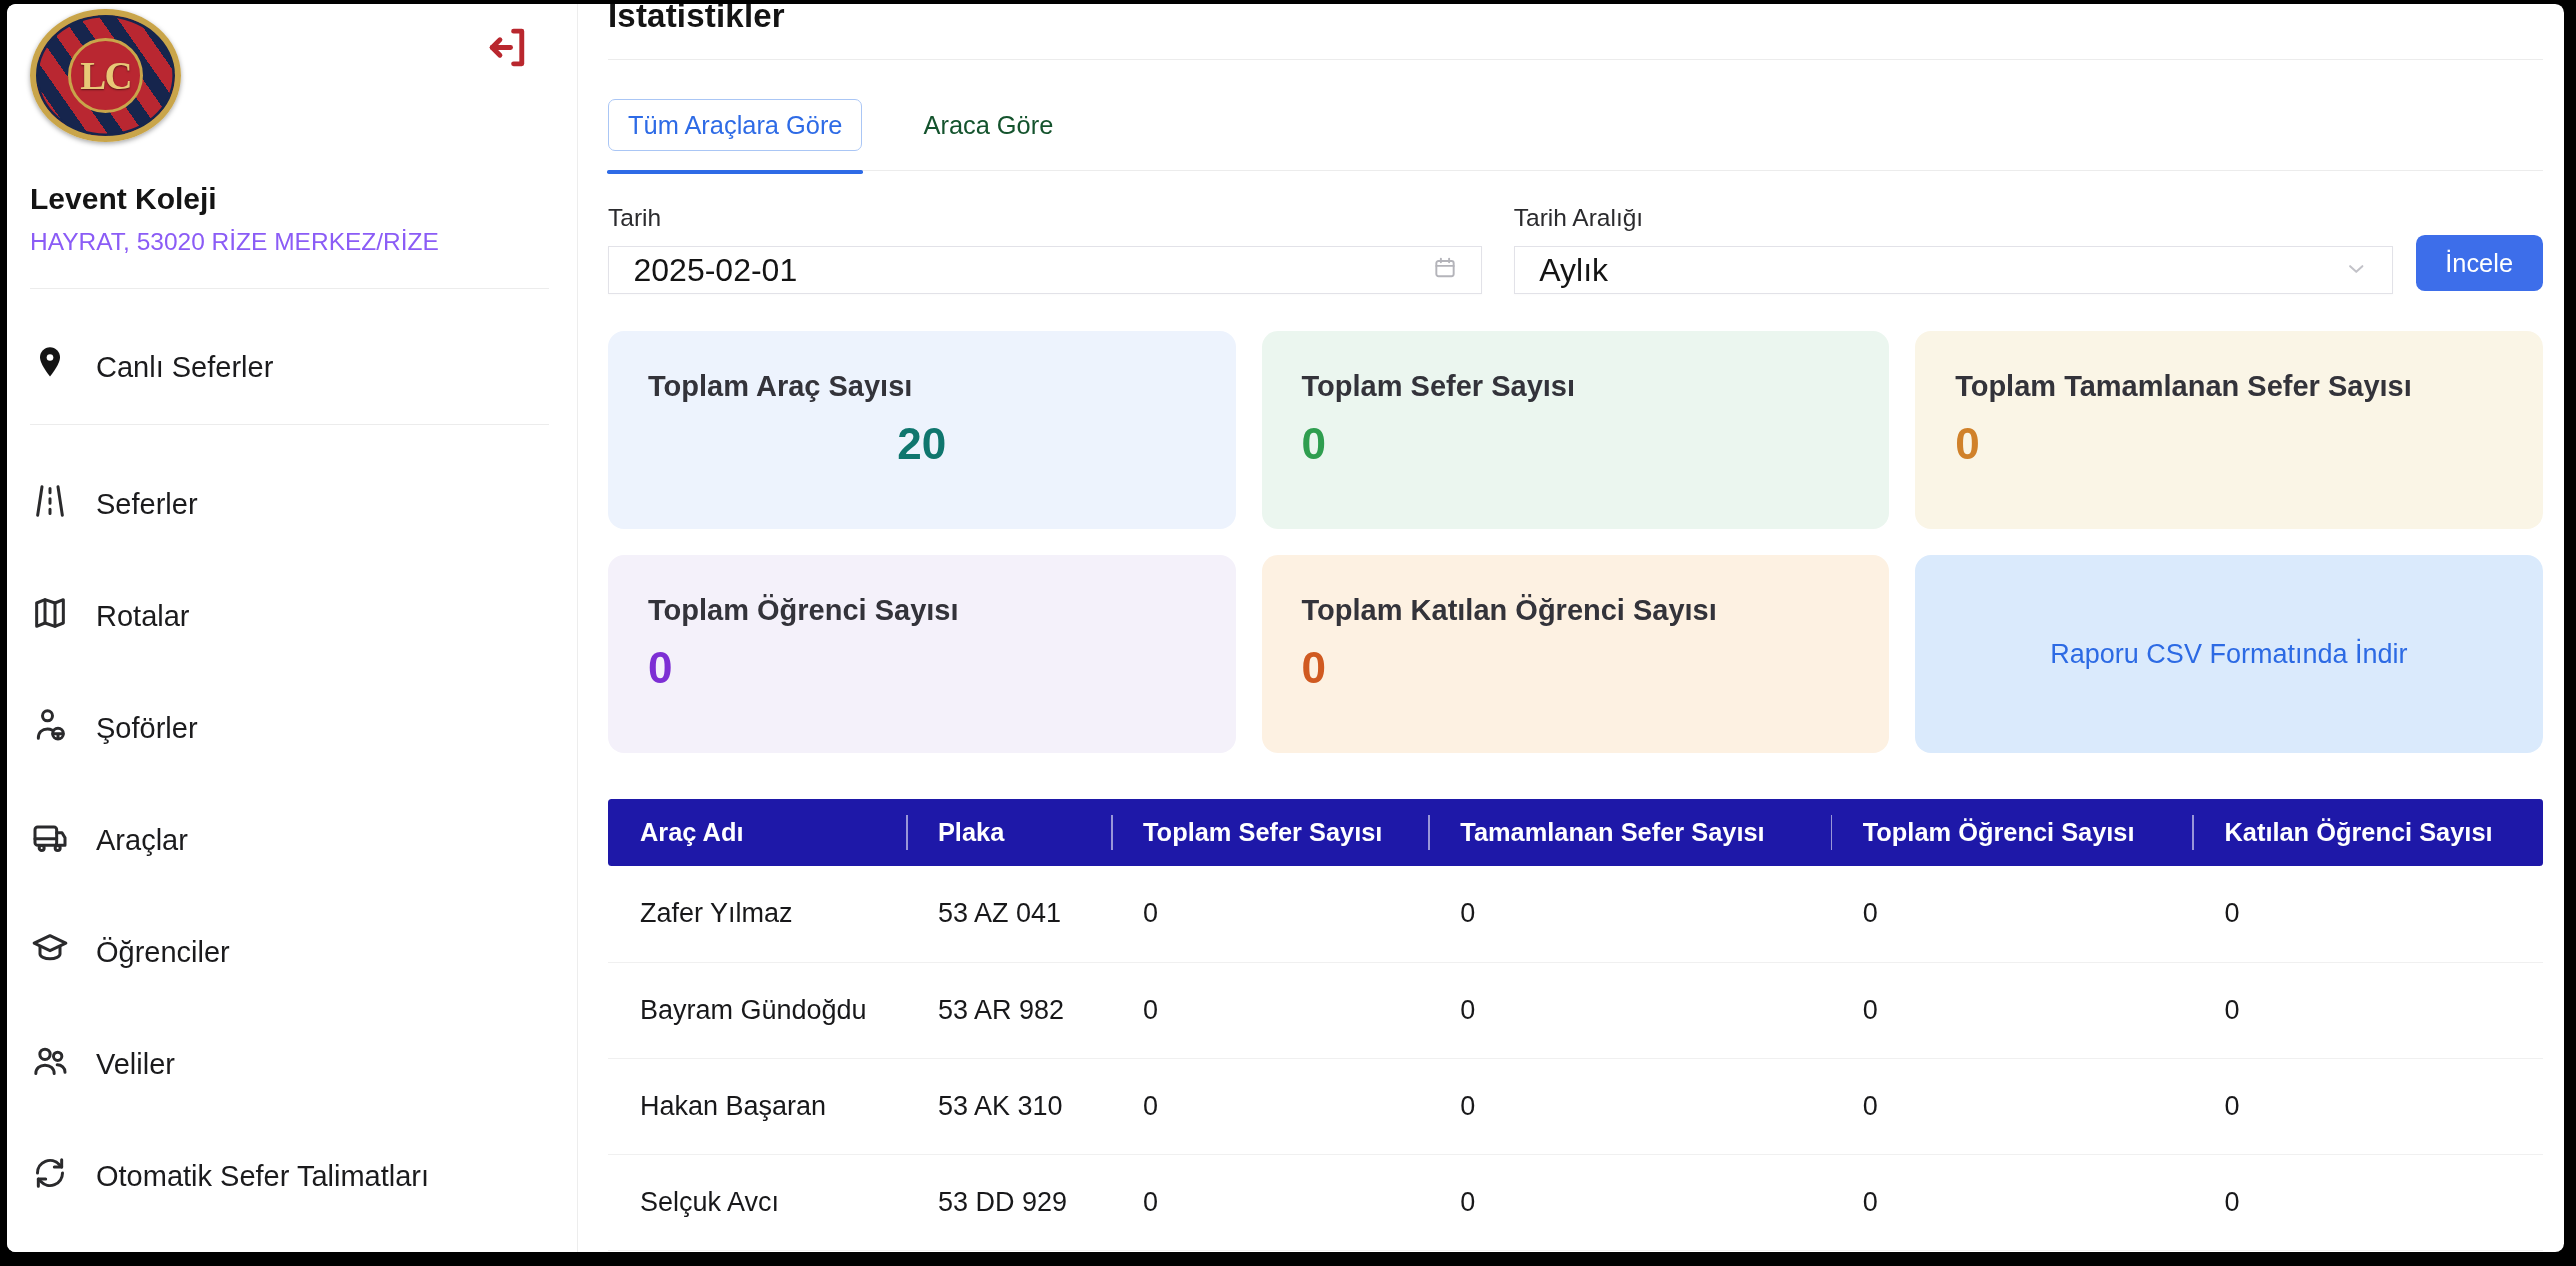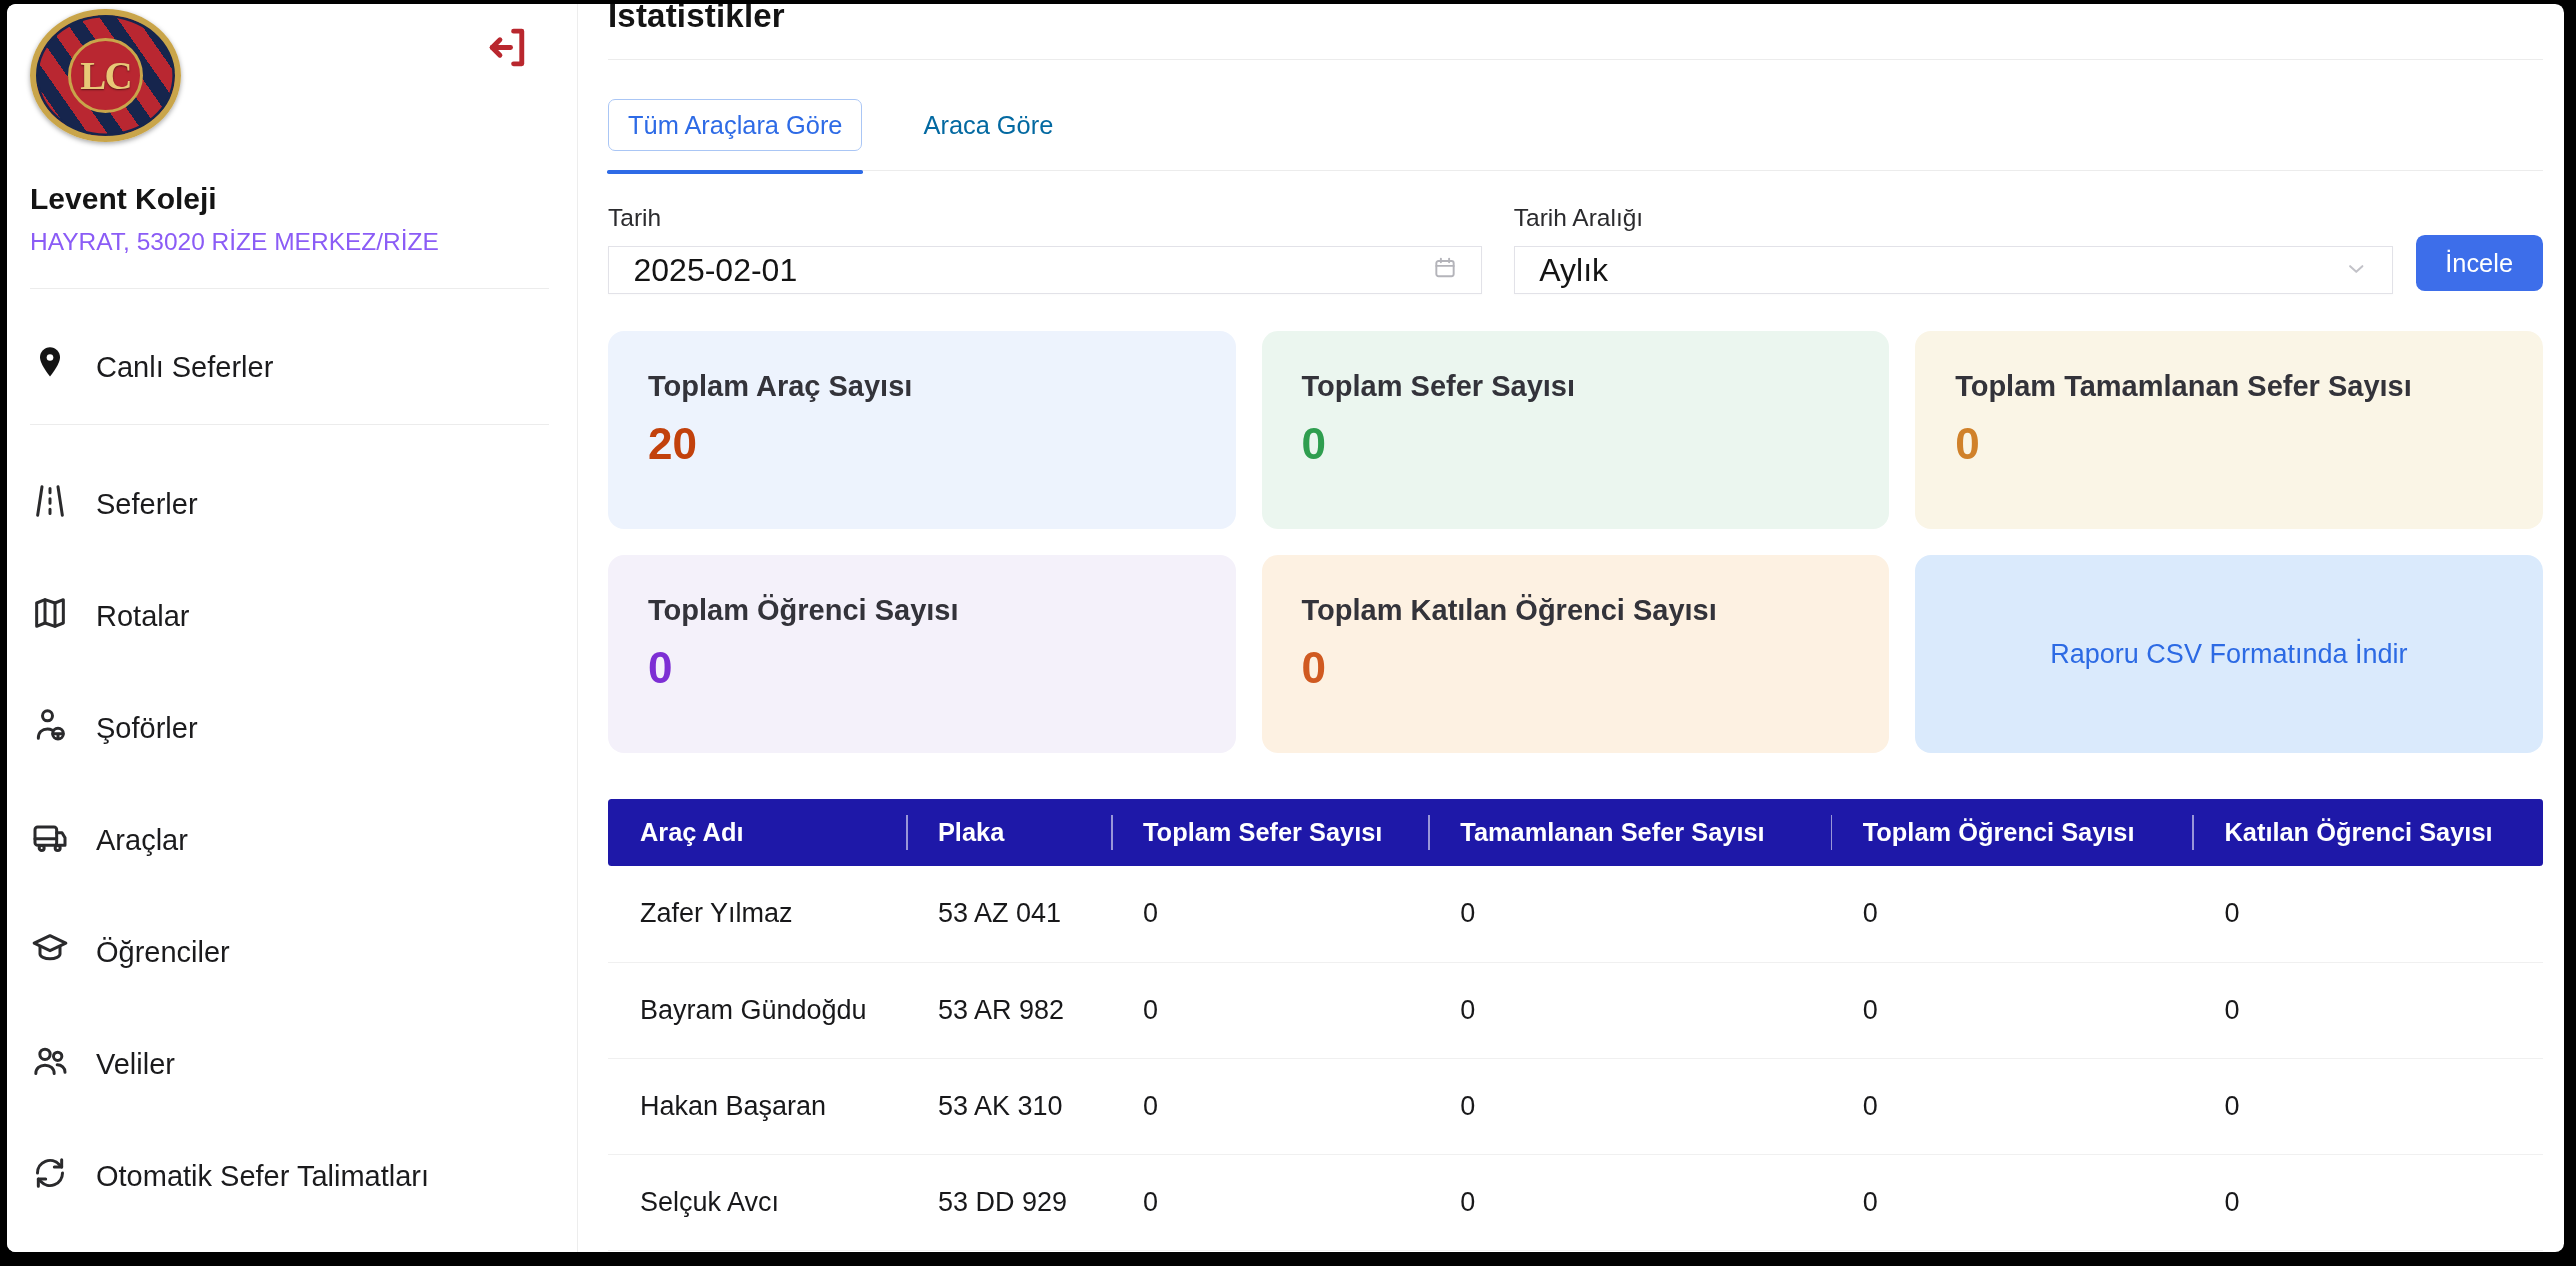--- a/index.html
+++ b/index.html
@@ -35,40 +35,40 @@
   .main { flex:1 1 auto; padding:0 21px 0 30px; position:relative; overflow:hidden; }
   .page-title { font-size:33px; font-weight:bold; color:#141414; margin-top:-7px; letter-spacing:0.2px; }
   .title-div { border:none; border-top:0.9px solid #ececec; margin-top:24.5px; }
 
   .tabs { margin-top:39px; display:flex; align-items:center; gap:61px;
           border-bottom:0.9px solid #ececec; padding-bottom:19px; position:relative; }
   .tab { font-size:25.4px; cursor:pointer; }
   .tab.active { color:#2e6be6; border:1.8px solid #aac6f5; border-radius:7px; padding:10.5px 19px; position:relative; }
   .tab.active::after { content:""; position:absolute; left:-1.8px; right:-1.8px; bottom:-24px; height:4.4px;
                        background:#2e6be6; border-radius:1.8px; }
-  .tab.inactive { color:#0369a1; padding:10.5px 0; }
+  .tab.inactive { color:#14532d; padding:10.5px 0; }
 
   .filters { margin-top:33px; display:flex; align-items:flex-end;justify-content:flex-end; }
   .fgroup { display:flex; flex-direction:column; }
   .fgroup.g1 { width:880px; }
   .fgroup.g2 { width:885px; margin-left:32px; }
   .flabel { font-size:24.5px; color:#2b2b2e; margin-bottom:14px; }
   .fcontrol { height:48px; border:0.9px solid #e2e2e8; border-radius:0; background:#fff;
               display:flex; align-items:center; padding:0 24.5px; font-size:32px; color:#141414;
               position:relative; box-shadow:0 0.9px 1.8px rgba(0,0,0,.02); cursor:pointer; }
   .fcontrol .trail { position:absolute; right:23px; top:50%; transform:translateY(-50%); color:#b9b9bf; }
   .btn-incele { margin-left:23px; height:56px; width:128px; background:#3d6eea; color:#fff;
                 border:none; border-radius:8.8px; font-size:25.4px; cursor:pointer;
                 font-family:"Liberation Sans", sans-serif; margin-bottom:2.6px; }
 
   .cards { margin-top:37px; display:grid; grid-template-columns:repeat(3,1fr); gap:26px; }
   .card { height:198px; border-radius:16px; padding:39px 40px; }
   .card .c-label { font-size:29px; font-weight:bold; color:#33333a; }
   .card .c-value { font-size:44px; font-weight:bold; margin-top:16px; }
-  .card.c1 { background:#edf3fd; } .card.c1 .c-value { color:#c2410c; }
+  .card.c1 { background:#edf3fd; } .card.c1 .c-value { color:#0f766e;text-align:center; }
   .card.c2 { background:#ebf6ef; } .card.c2 .c-value { color:#2f9e4f; }
   .card.c3 { background:#faf5e6; } .card.c3 .c-value { color:#d0812a; }
   .card.c4 { background:#f4f1fa; } .card.c4 .c-value { color:#7d2fd4; }
   .card.c5 { background:#fdf1e2; } .card.c5 .c-value { color:#d05a21; }
   .card.csv { background:#daeafc; display:flex; align-items:center; justify-content:center; cursor:pointer; }
   .card.csv .csv-label { font-size:27px; color:#2c6ae4; }
 
   
   .stats-table { margin-top:46px; width:100%; border-collapse:collapse; table-layout:fixed; }
   .stats-table thead th { background:#1e18a8; color:#fff; font-size:25.4px; font-weight:bold;

